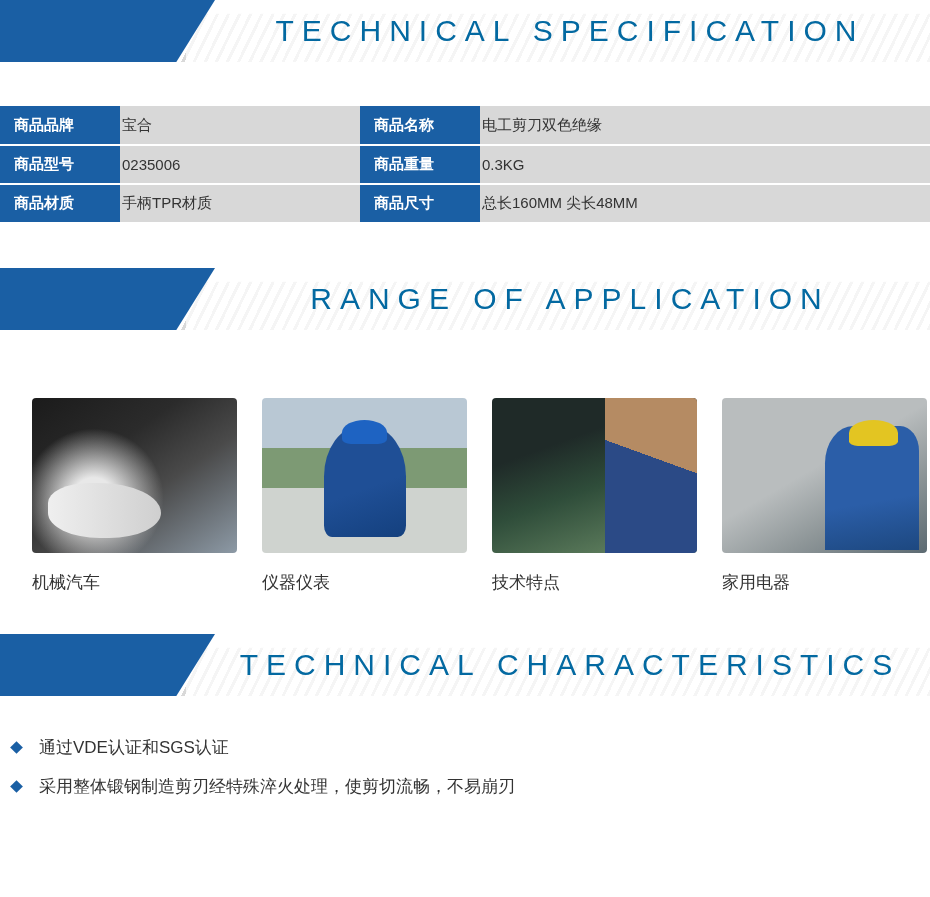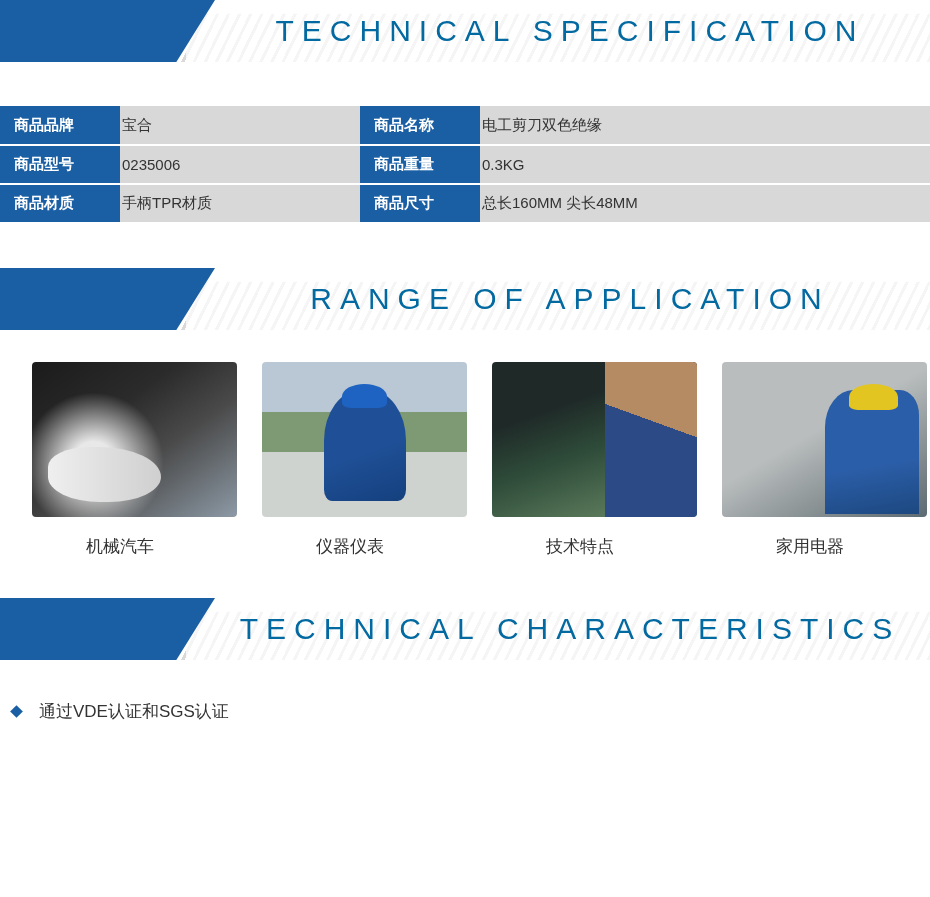--- a/index.html
+++ b/index.html
@@ -118,21 +118,21 @@
   .col-c { width: 120px; }
   .col-d { width: 450px; }
 
   
   .apps {
     display: flex;
     justify-content: space-between;
     padding: 0 32px;
     margin-top: 32px;
   }
-  .app-item { width: 176px; text-align: center; }
+  .app-item { width: 176px; text-align: left; margin-top: 36px; }
   .app-thumb {
     width: 205px;
     height: 155px;
     border-radius: 4px;
     overflow: hidden;
     position: relative;
   }
   .app-caption {
     margin-top: 18px;
     font-size: 17px;
@@ -266,15 +266,19 @@
       <div class="head-blue-label">技术特点</div>
       <div class="head-en">TECHNICAL CHARACTERISTICS</div>
     </div>
   </div>
 
   <div class="features">
     <div class="feature-row">
       <span class="diamond"></span>
       <span>通过VDE认证和SGS认证</span>
     </div>
+    <div class="feature-row">
+      <span class="diamond"></span>
+      <span>采用整体锻钢制造剪刃经特殊淬火处理，使剪切流畅，不易崩刃</span>
+    </div>
   </div>
 
 </div>
 
 </body></html>

